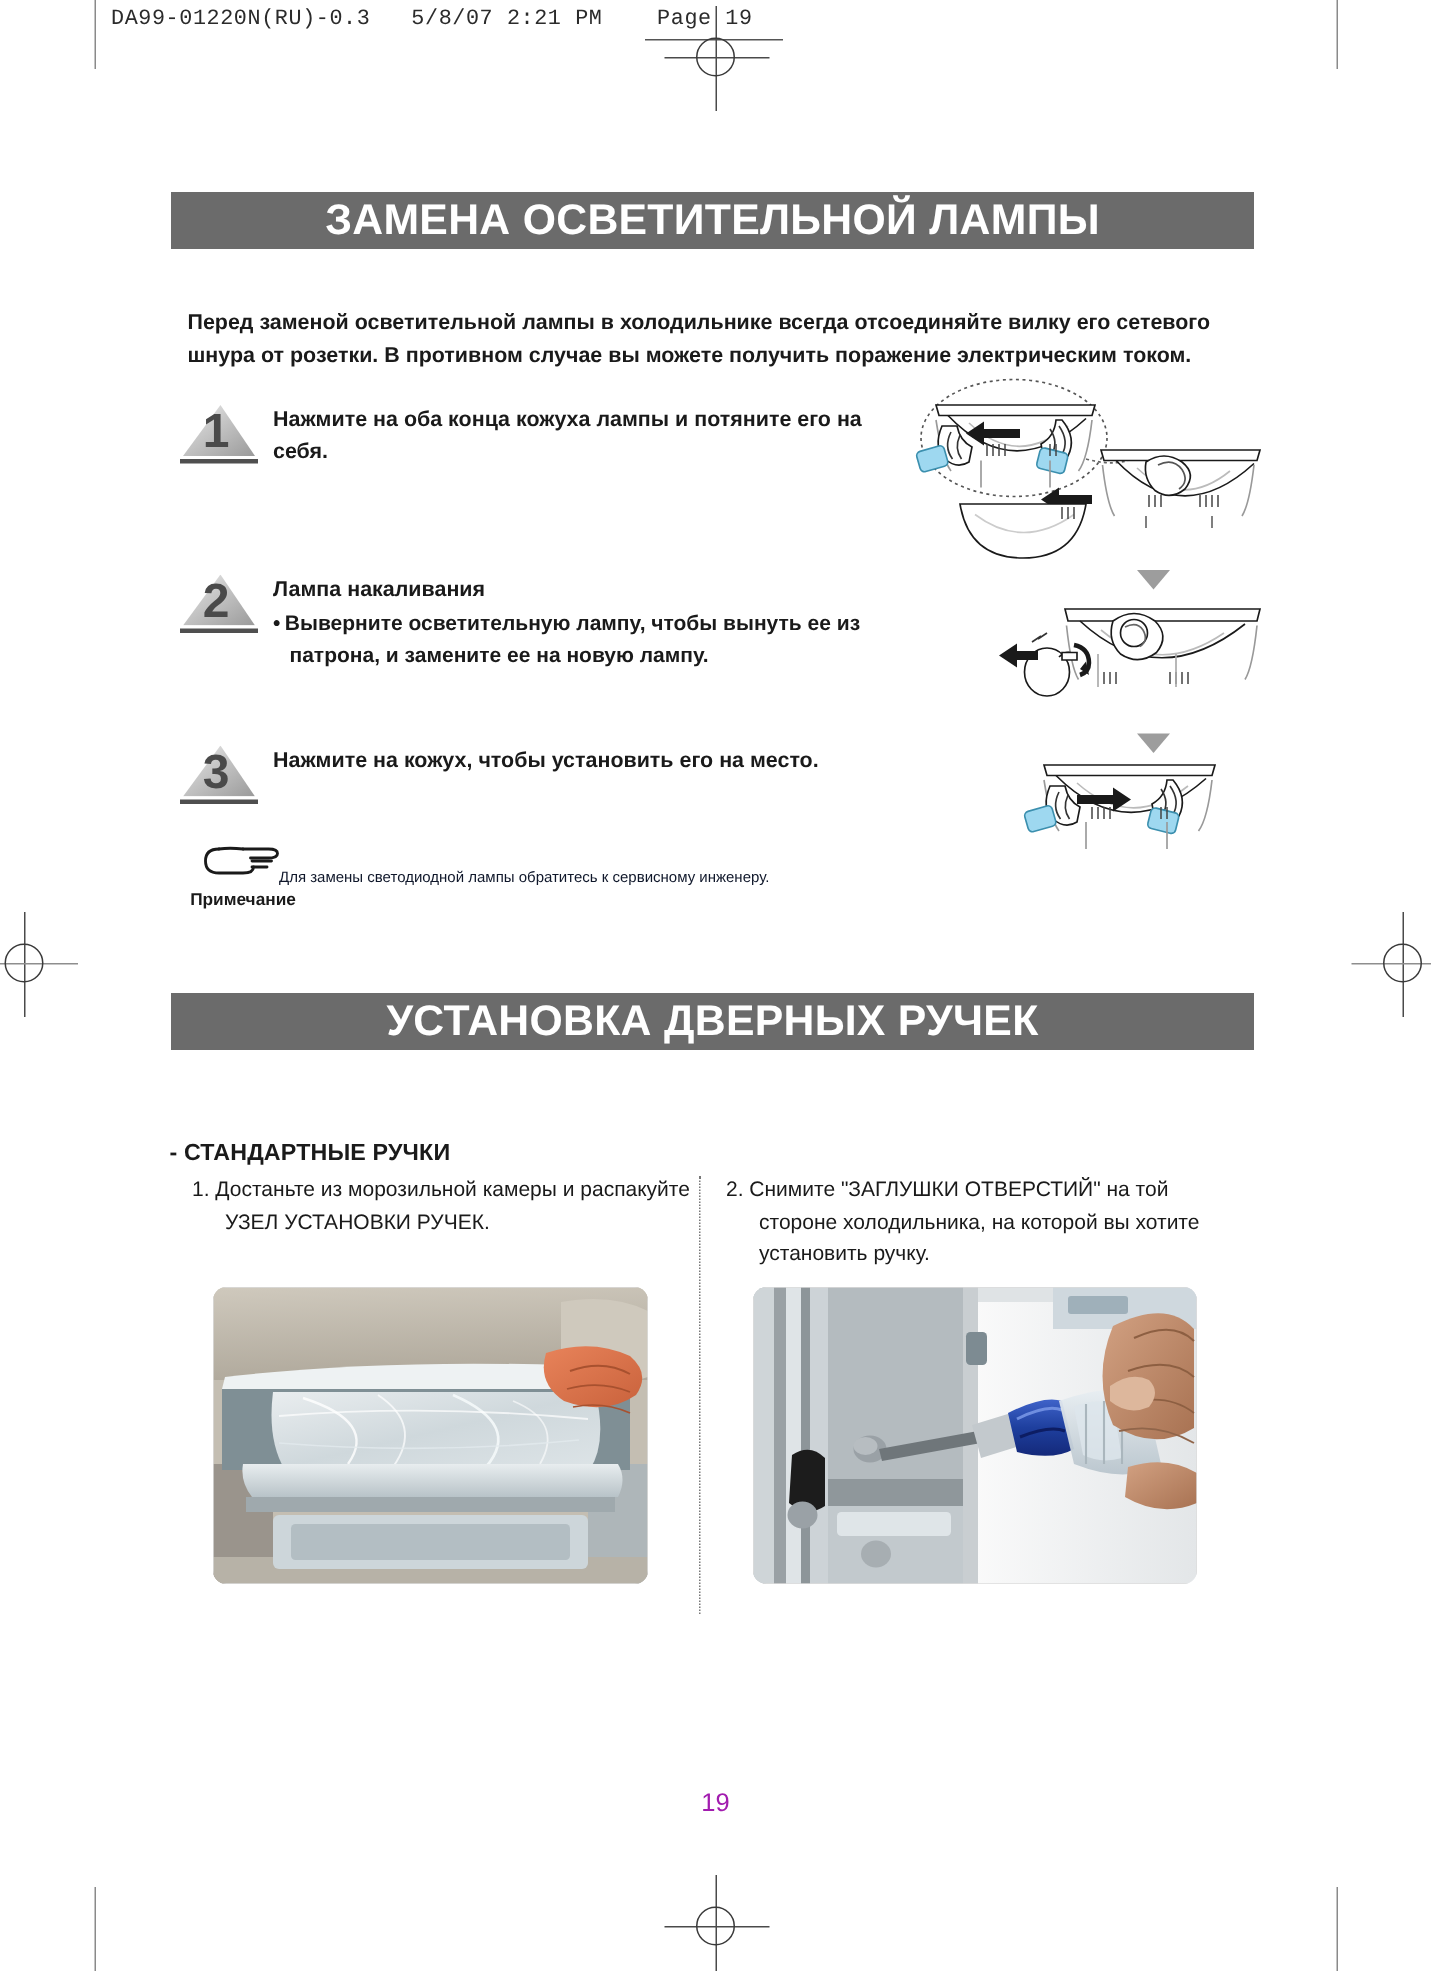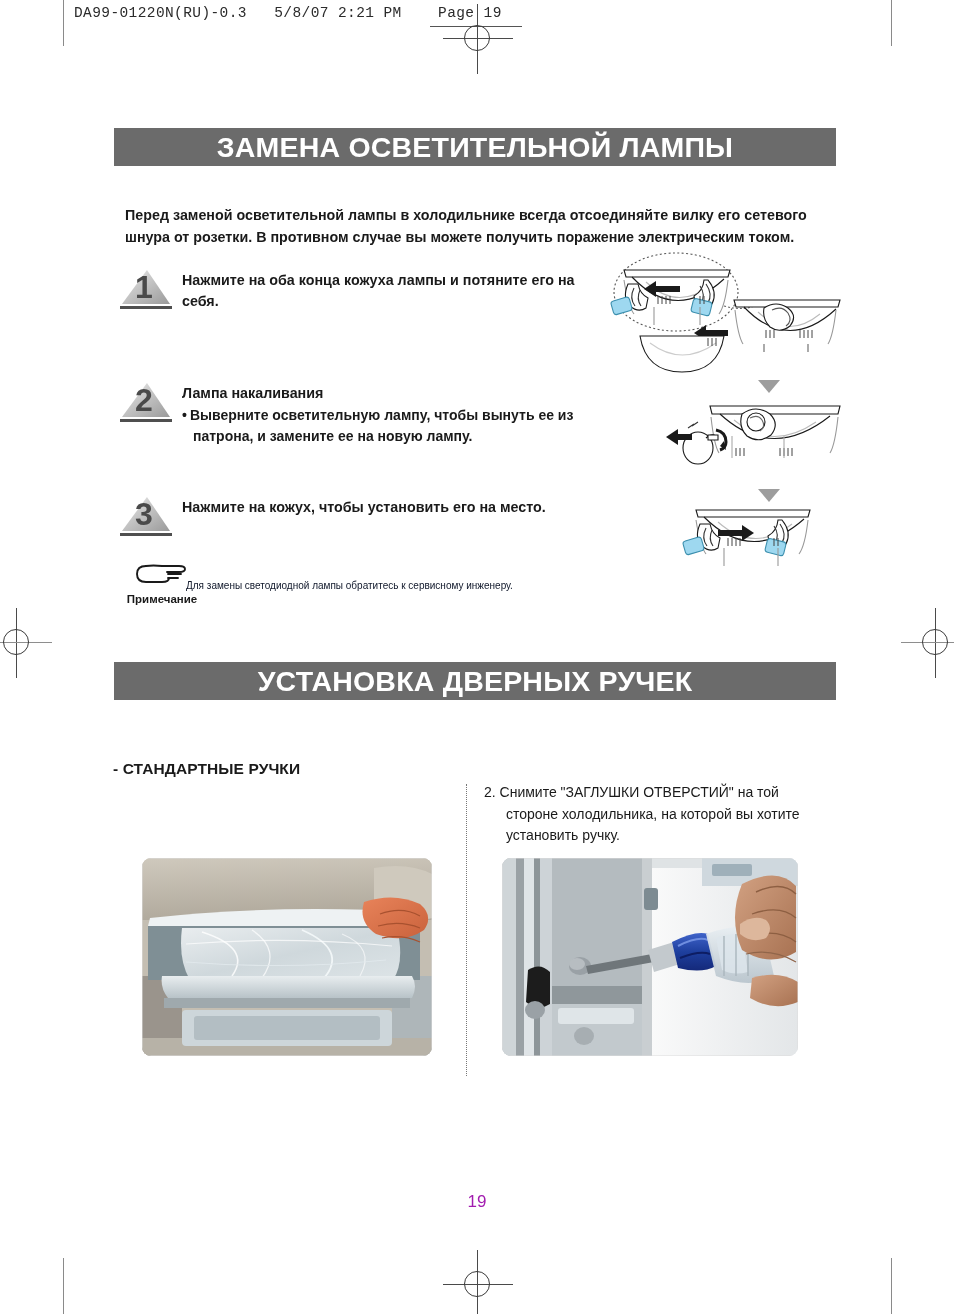--- a/index.html
+++ b/index.html
@@ -458,20 +458,23 @@
     </div>
     <div class="note-text">Для замены светодиодной лампы обратитесь к сервисному инженеру.</div>
   </div>
 
   <div class="section-bar" id="handle-bar">УСТАНОВКА ДВЕРНЫХ РУЧЕК</div>
 
   <div class="sub-heading">- СТАНДАРТНЫЕ РУЧКИ</div>
 
   <div class="col-divider"></div>
 
+  <div class="col" id="col-left">
+    <div class="col-text">1. Достаньте из морозильной камеры и распакуйте УЗЕЛ УСТАНОВКИ РУЧЕК.</div>
+  </div>
 
   <div class="col" id="col-right">
     <div class="col-text">2. Снимите "ЗАГЛУШКИ ОТВЕРСТИЙ" на той стороне холодильника, на которой вы хотите установить ручку.</div>
   </div>
 
   <svg class="photo" id="photo-1" viewBox="0 0 290 198" preserveAspectRatio="none">
     <defs>
       <linearGradient id="p1top" x1="0" y1="0" x2="0.2" y2="1">
         <stop offset="0" stop-color="#cfc9bd"></stop>
           <stop offset="1" stop-color="#b0a99c"></stop>

